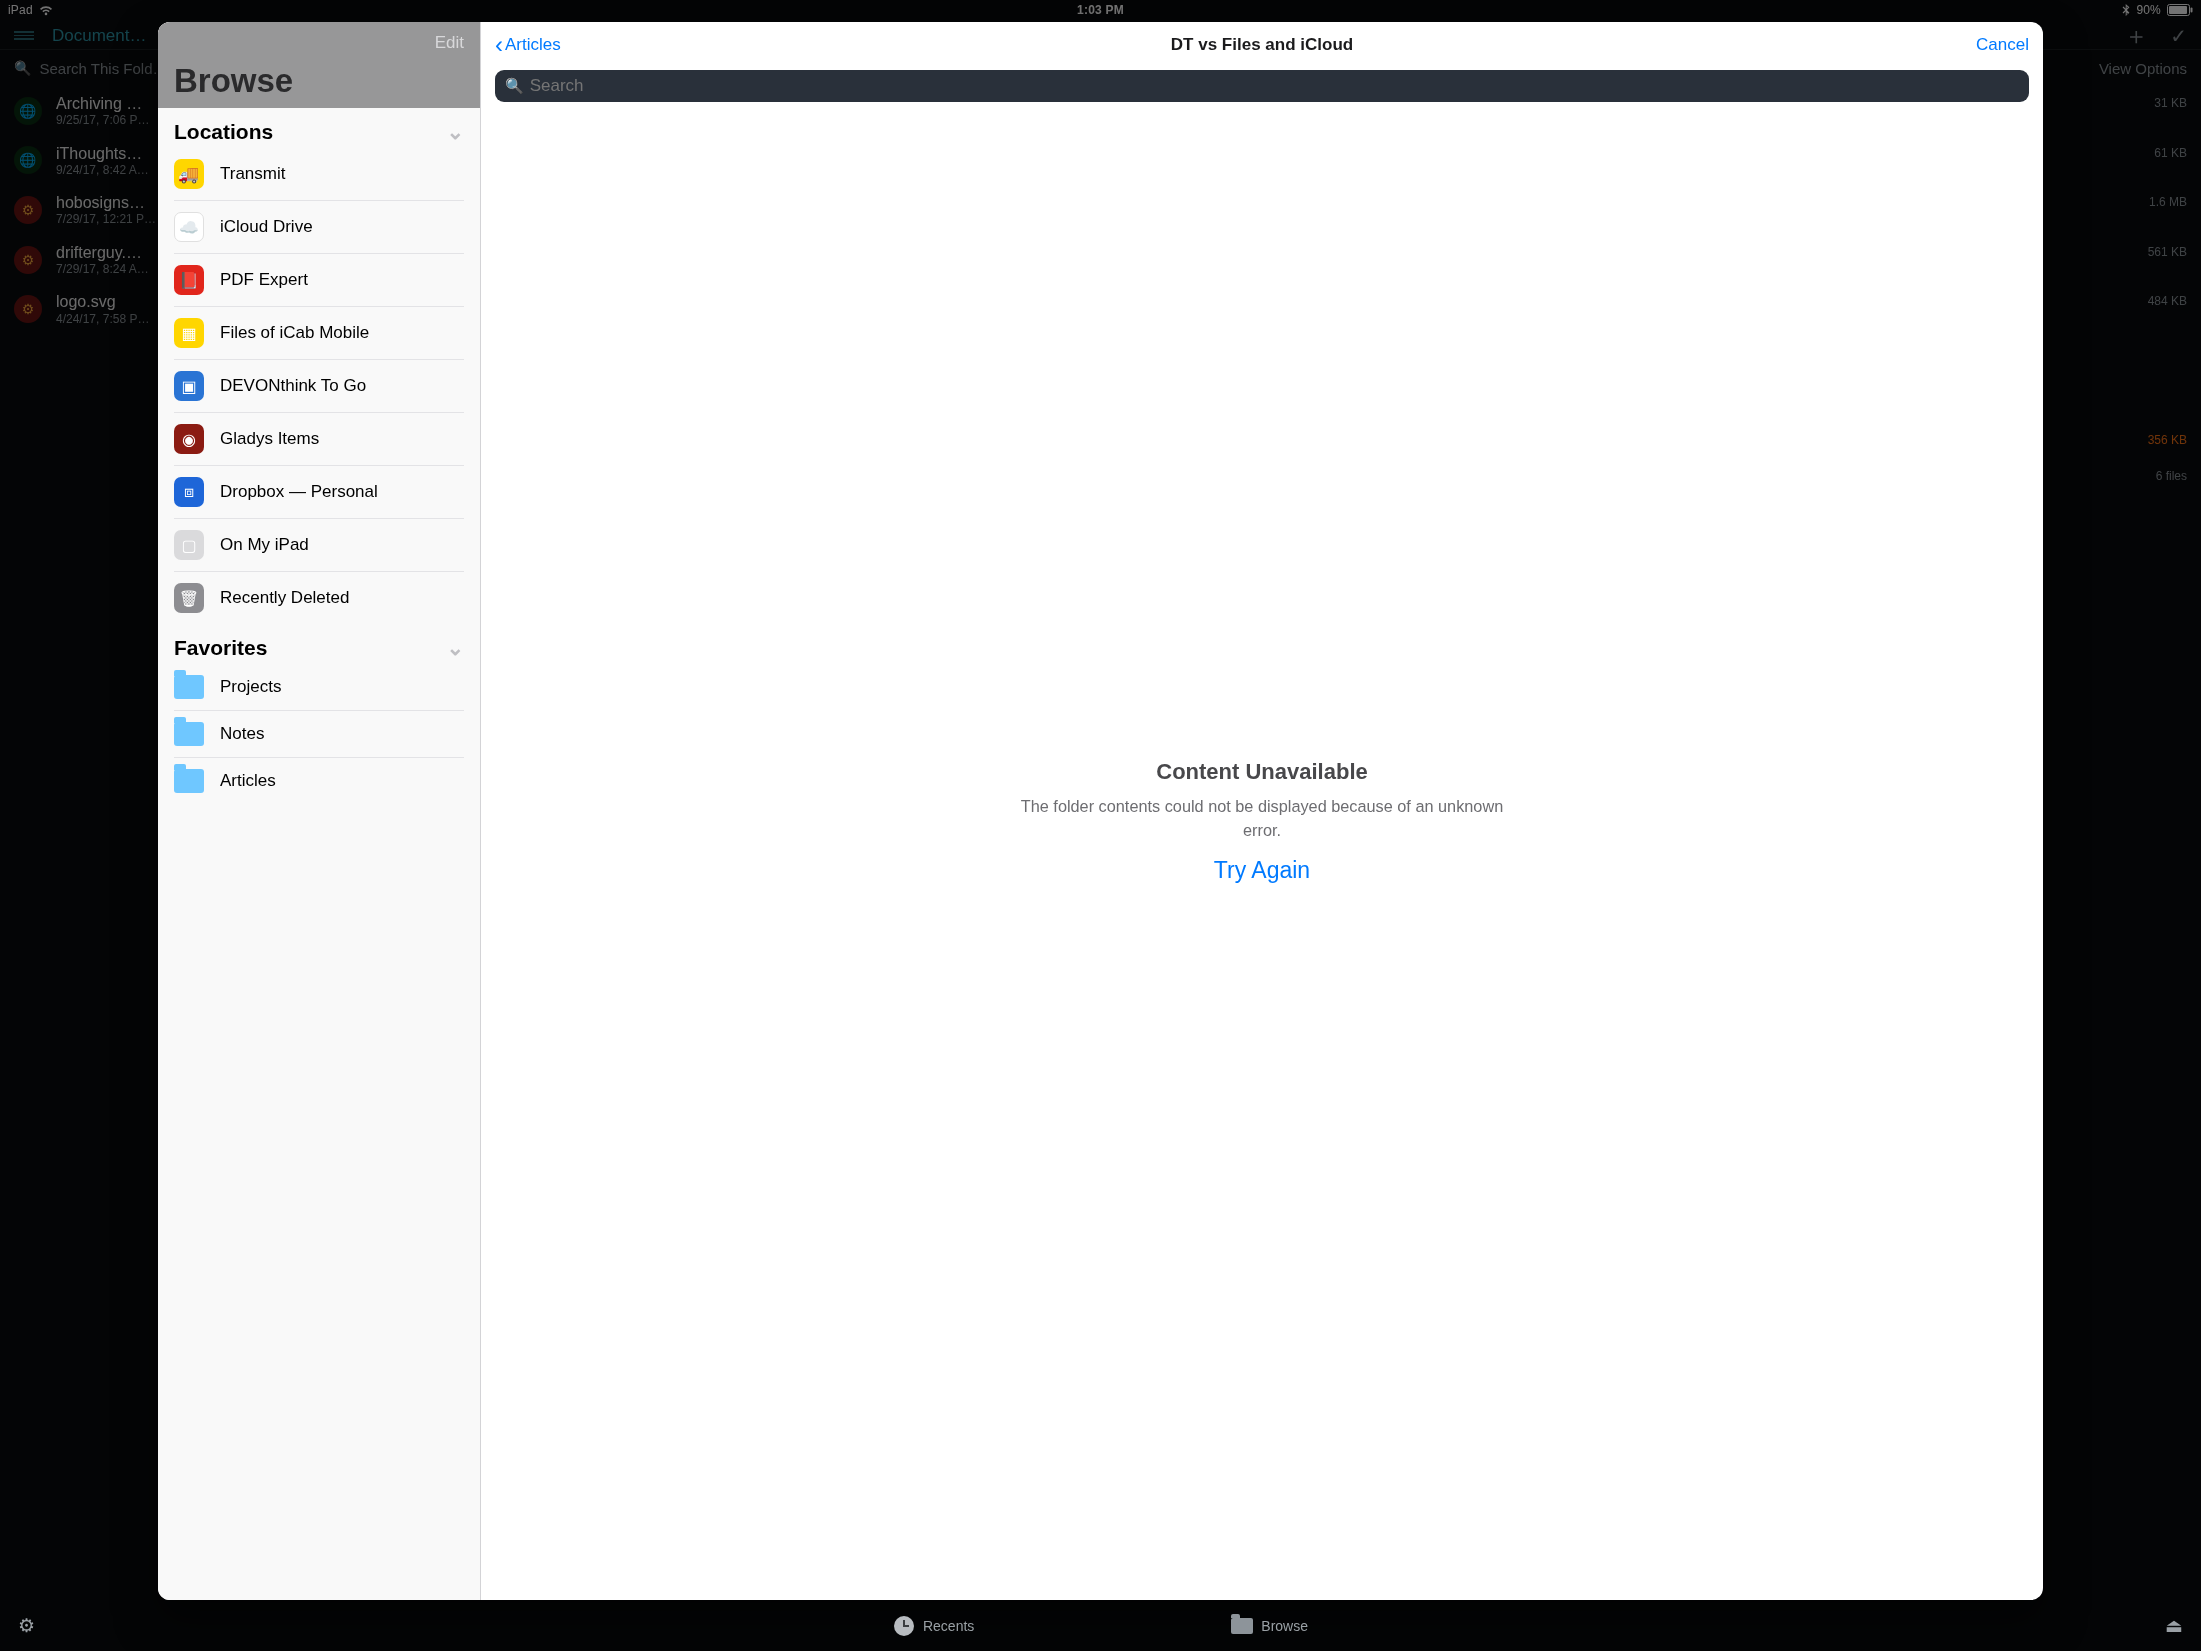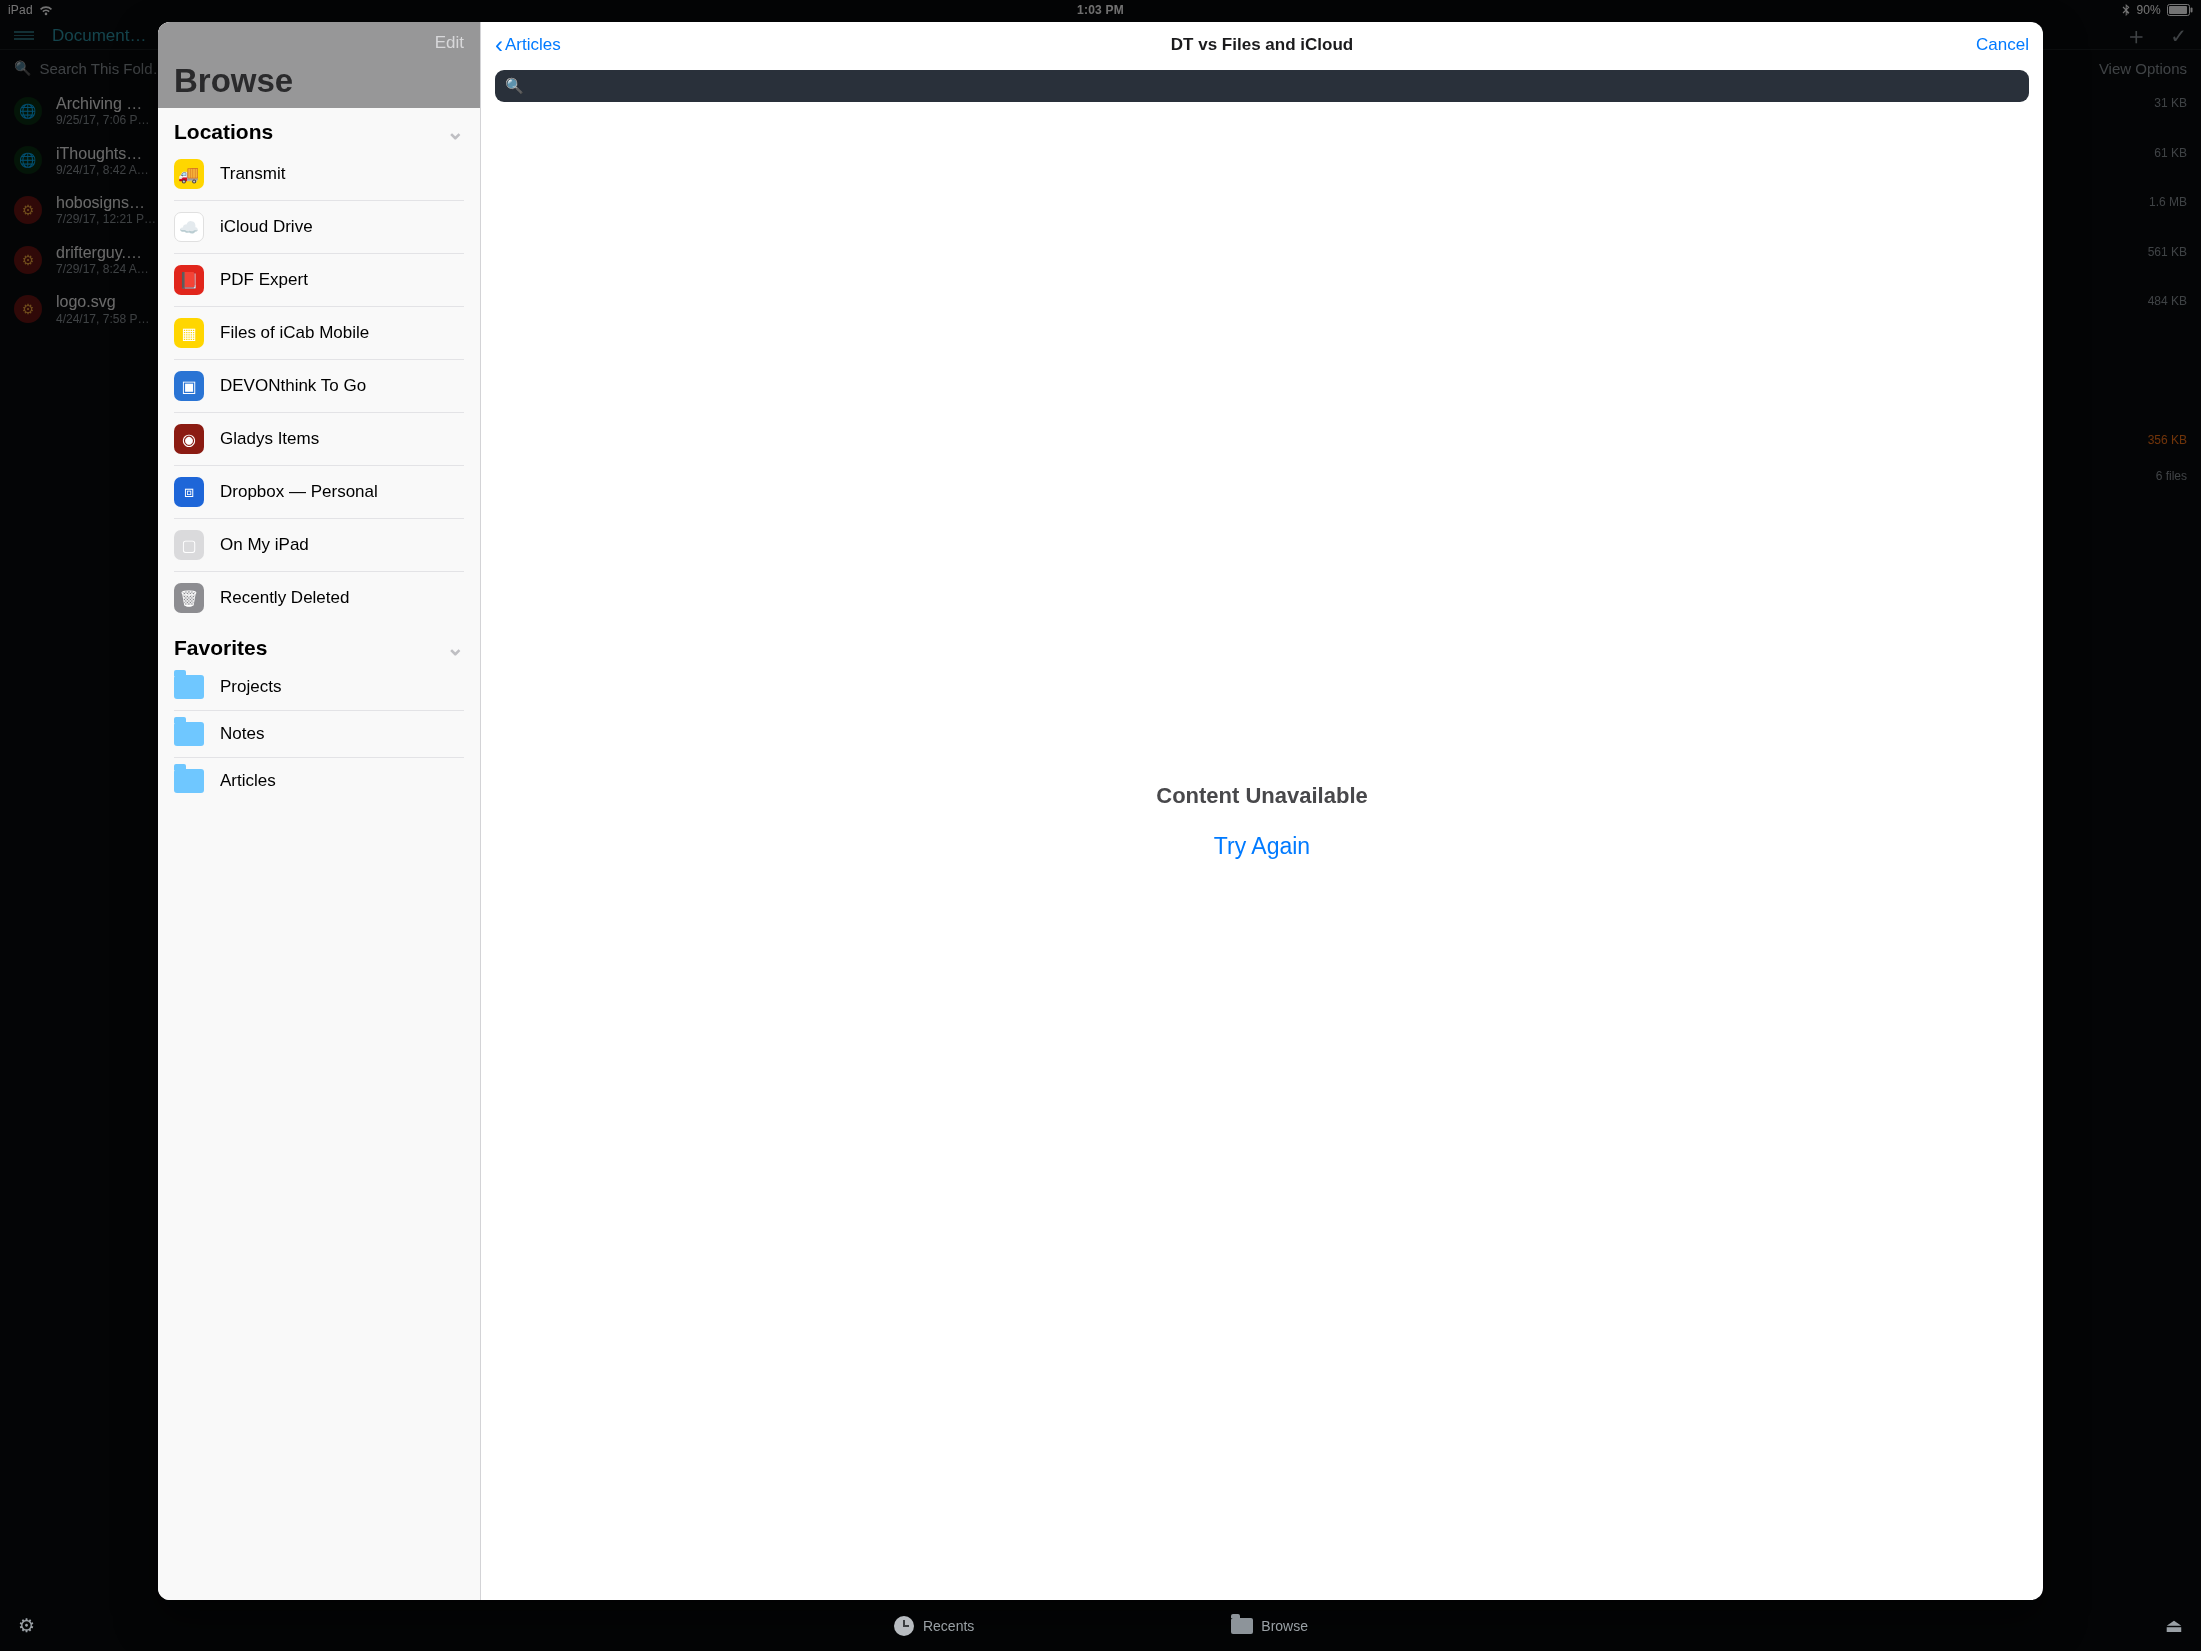--- a/index.html
+++ b/index.html
@@ -349,24 +349,26 @@
       <div class="back-btn">
         <span class="back-chev">‹</span>
         <span>Articles</span>
       </div>
       <div class="nav-title">DT vs Files and iCloud</div>
       <span class="cancel-btn">Cancel</span>
     </div>
 
     <div class="detail-search">
       <span class="search-glyph">🔍</span>
+      <input type="text" placeholder="Search" style="">
     </div>
 
     <div class="detail-body">
       <div class="err-title">Content Unavailable</div>
+      <div class="err-msg">The folder contents could not be displayed because of an unknown error.</div>
       <div class="try-again">Try Again</div>
     </div>
   </div>
 </div>
 
 <div class="tabbar">
   <div class="tabbar-left">
       <span class="gear-glyph">⚙</span>
     </div>
   <div class="tab">

